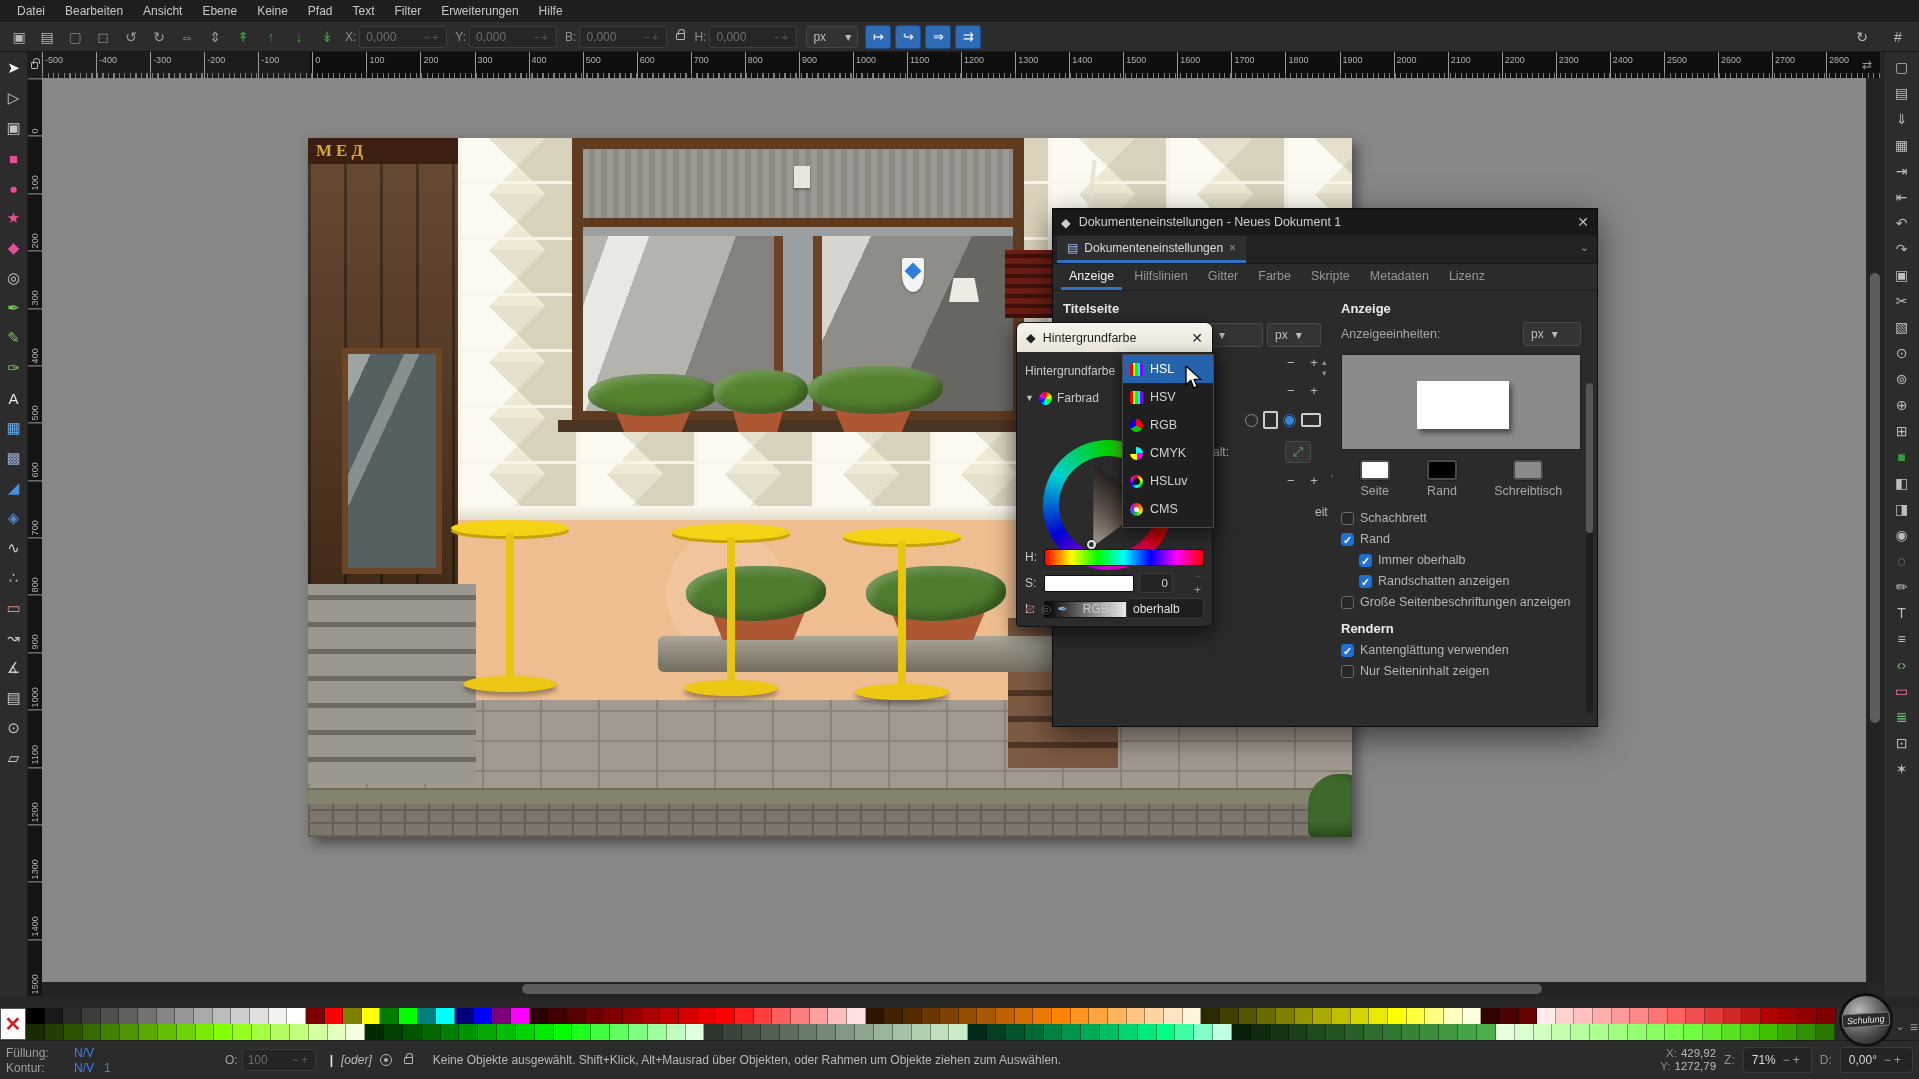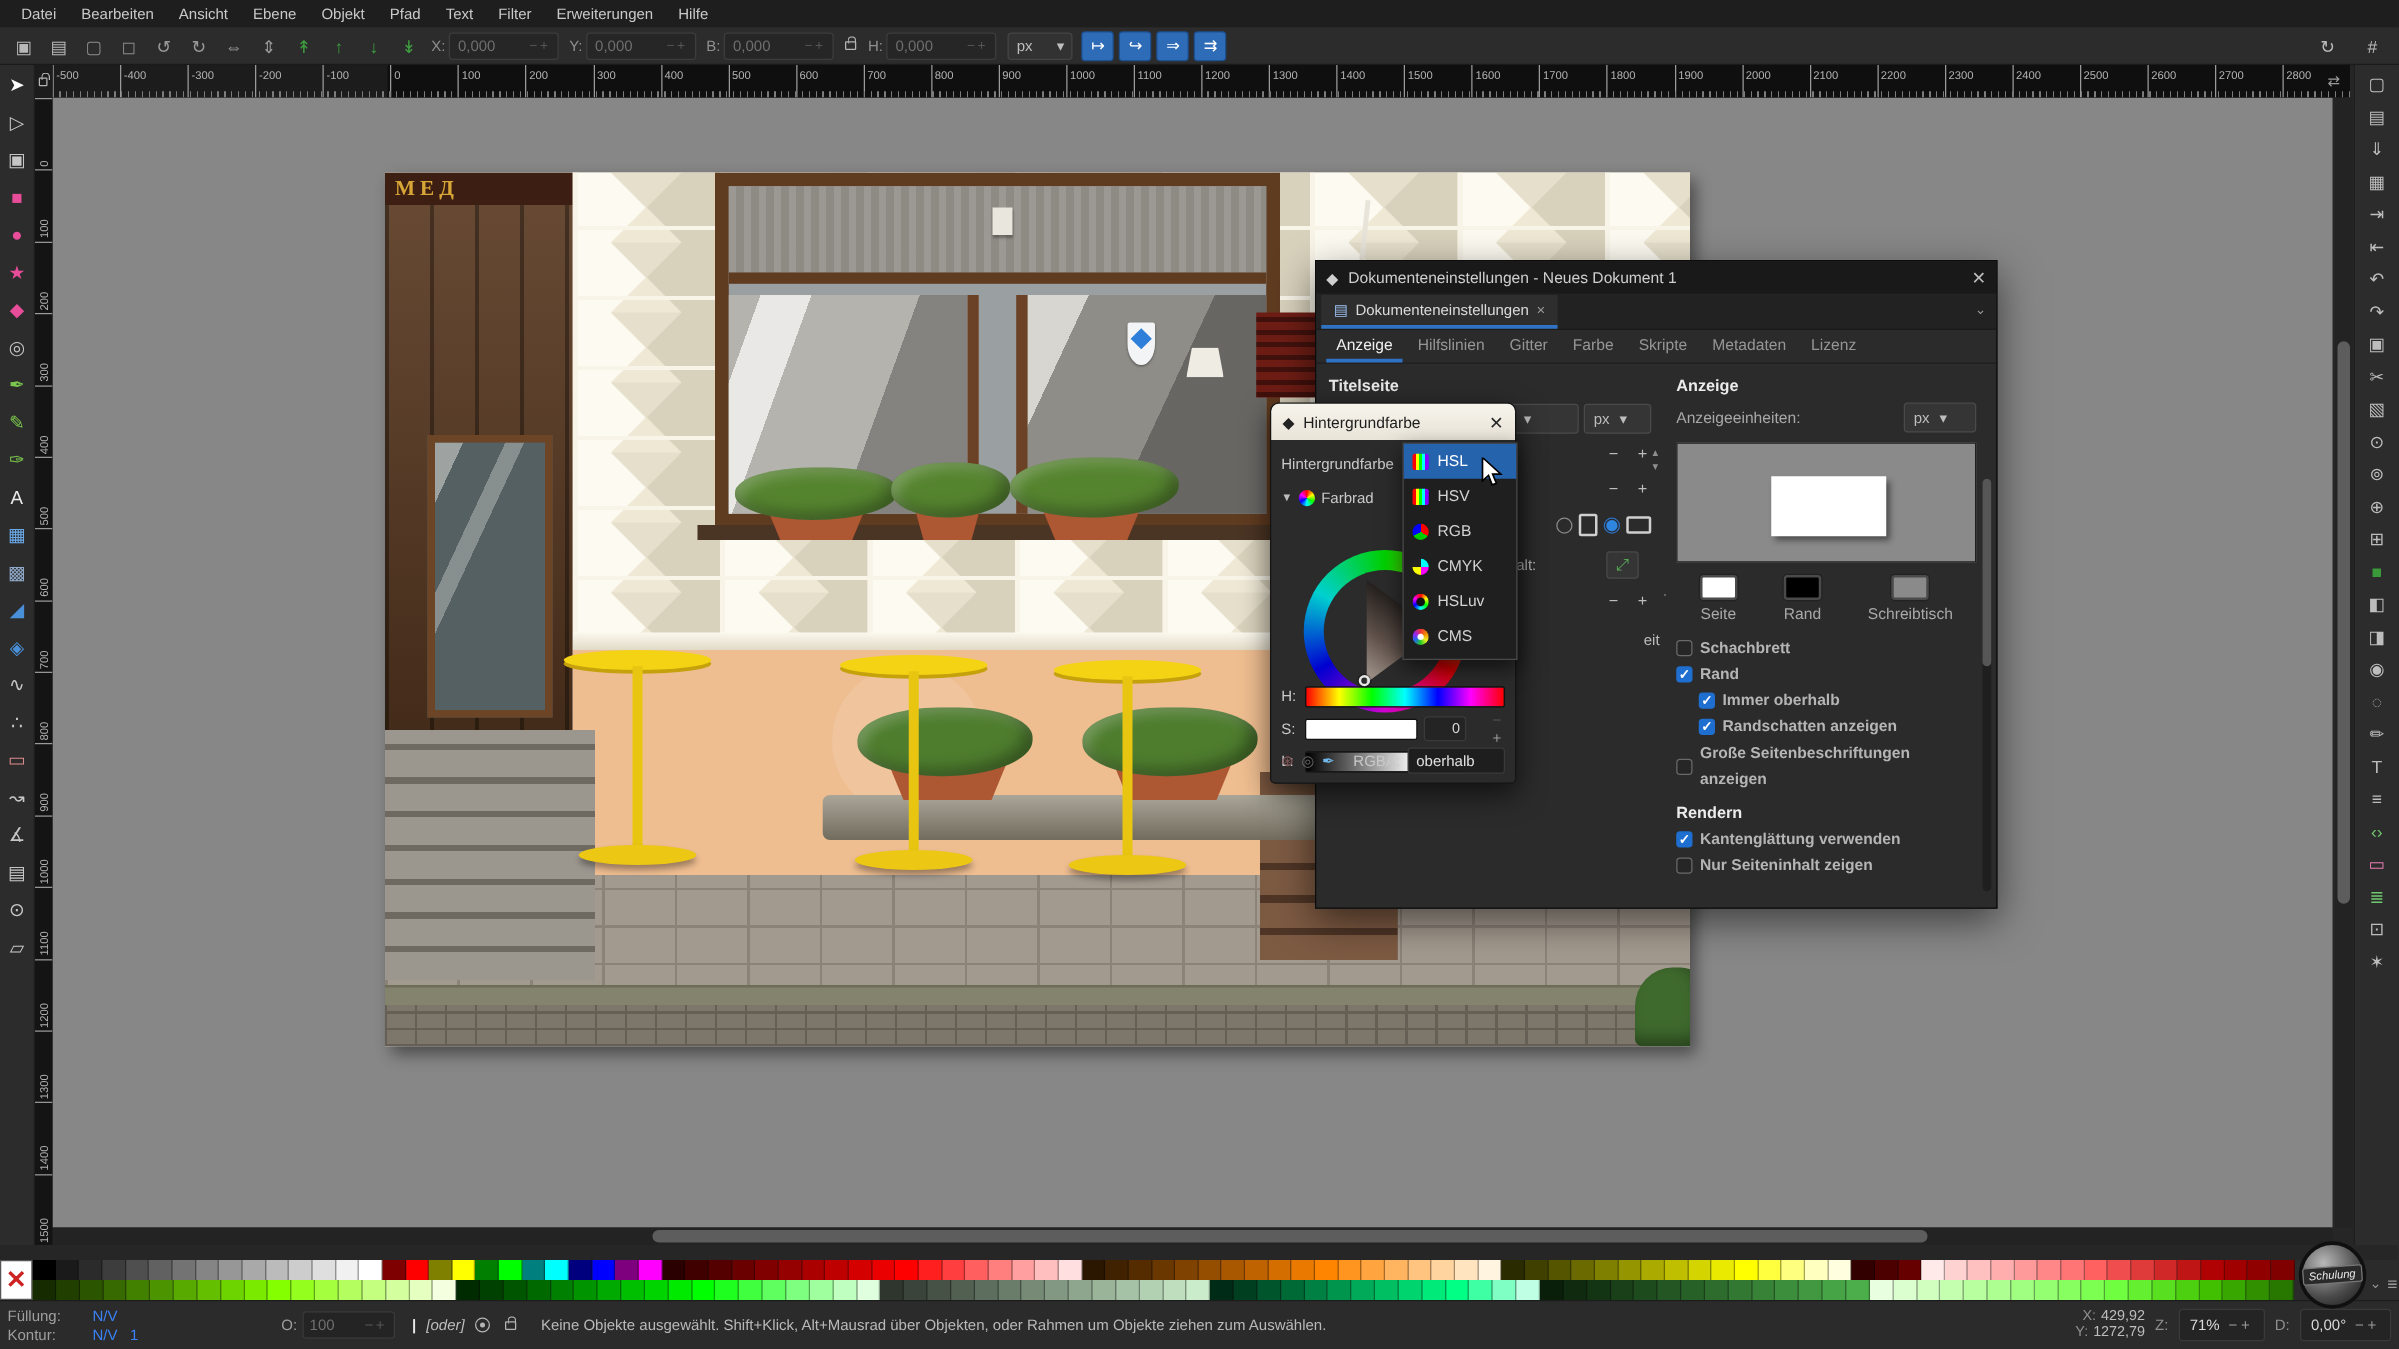--- a/index.html
+++ b/index.html
@@ -136,21 +136,21 @@
   .pageico.land{width:20px;height:14px;}
   .fitbtn{width:26px;height:22px;background:#353535;border:1px solid #4a4a4a;border-radius:3px;color:#58b058;display:flex;align-items:center;justify-content:center;font-size:13px;}
   .rp{position:absolute;left:280px;top:0;width:256px;bottom:0;padding:6px 8px;font-size:12.5px;}
   .rp h3{margin:2px 0 6px;font-size:13px;color:#ececec;}
   .rp-units{display:flex;align-items:center;justify-content:space-between;color:#a8a8a8;margin-bottom:8px;}
   .preview{height:96px;background:#8a8a8a;border:1px solid #1f1f1f;position:relative;margin-bottom:10px;}
   .preview .pg{position:absolute;left:75px;top:26px;width:92px;height:48px;background:#fff;box-shadow:3px 4px 5px rgba(0,0,0,.45);}
   .swrow{display:flex;justify-content:space-around;margin-bottom:10px;text-align:right;}
   .switem{display:flex;flex-direction:column;align-items:center;gap:4px;color:#a8a8a8;}
   .swatch{width:30px;height:20px;border:2px solid #4a4a4a;border-radius:3px;box-shadow:0 0 0 1px #222;}
-  .cbrow{display:flex;align-items:center;gap:6px;color:#b5b5b5;line-height:21px;font-weight:bold;}
+  .cbrow{display:flex;align-items:center;gap:6px;color:#b5b5b5;line-height:21px;}
   .cbrow[data-indent="1"]{margin-left:18px;}
   .cb{width:13px;height:13px;border:1px solid #6a6a6a;border-radius:3px;background:#262626;position:relative;flex:none;}
   .cb[data-checked="true"]{background:#1f6fd0;border-color:#1f6fd0;}
   .cb[data-checked="true"]::after{content:"✓";position:absolute;left:1px;top:-4px;color:#fff;font-size:11px;font-weight:bold;}
   .rp h4{margin:8px 0 4px;font-size:13px;color:#ececec;}
   .dlg-scroll{position:absolute;right:4px;top:90px;width:7px;height:330px;background:#1f1f1f;border-radius:4px;}
   .dlg-scroll .th{position:absolute;left:0;right:0;top:0;height:150px;background:#565656;border-radius:4px;}
   .midfrag{position:absolute;color:#bdbdbd;font-size:12px;}
   
   .popup{position:absolute;left:1016px;top:322px;width:197px;height:305px;z-index:60;box-shadow:0 8px 22px rgba(0,0,0,.6);border-radius:7px 7px 4px 4px;background:#2b2b2b;border:1px solid #141414;}
@@ -202,21 +202,21 @@
   .mid-dot{position:absolute;left:1330px;top:468px;z-index:55;color:#8f8f8f;font-size:12px;}
 </style>
 </head>
 <body>
 
 <div class="menubar">
   <span class="menu-item">Datei</span>
     <span class="menu-item">Bearbeiten</span>
     <span class="menu-item">Ansicht</span>
     <span class="menu-item">Ebene</span>
-    <span class="menu-item">Objekt</span>
+    <span class="menu-item">Keine</span>
     <span class="menu-item">Pfad</span>
     <span class="menu-item">Text</span>
     <span class="menu-item">Filter</span>
     <span class="menu-item">Erweiterungen</span>
     <span class="menu-item">Hilfe</span>
 </div>
 
 <div class="cmdbar">
   <span class="tb-icon" style="color: rgb(185, 185, 185);">▣</span>
     <span class="tb-icon" style="color: rgb(185, 185, 185);">▤</span>

